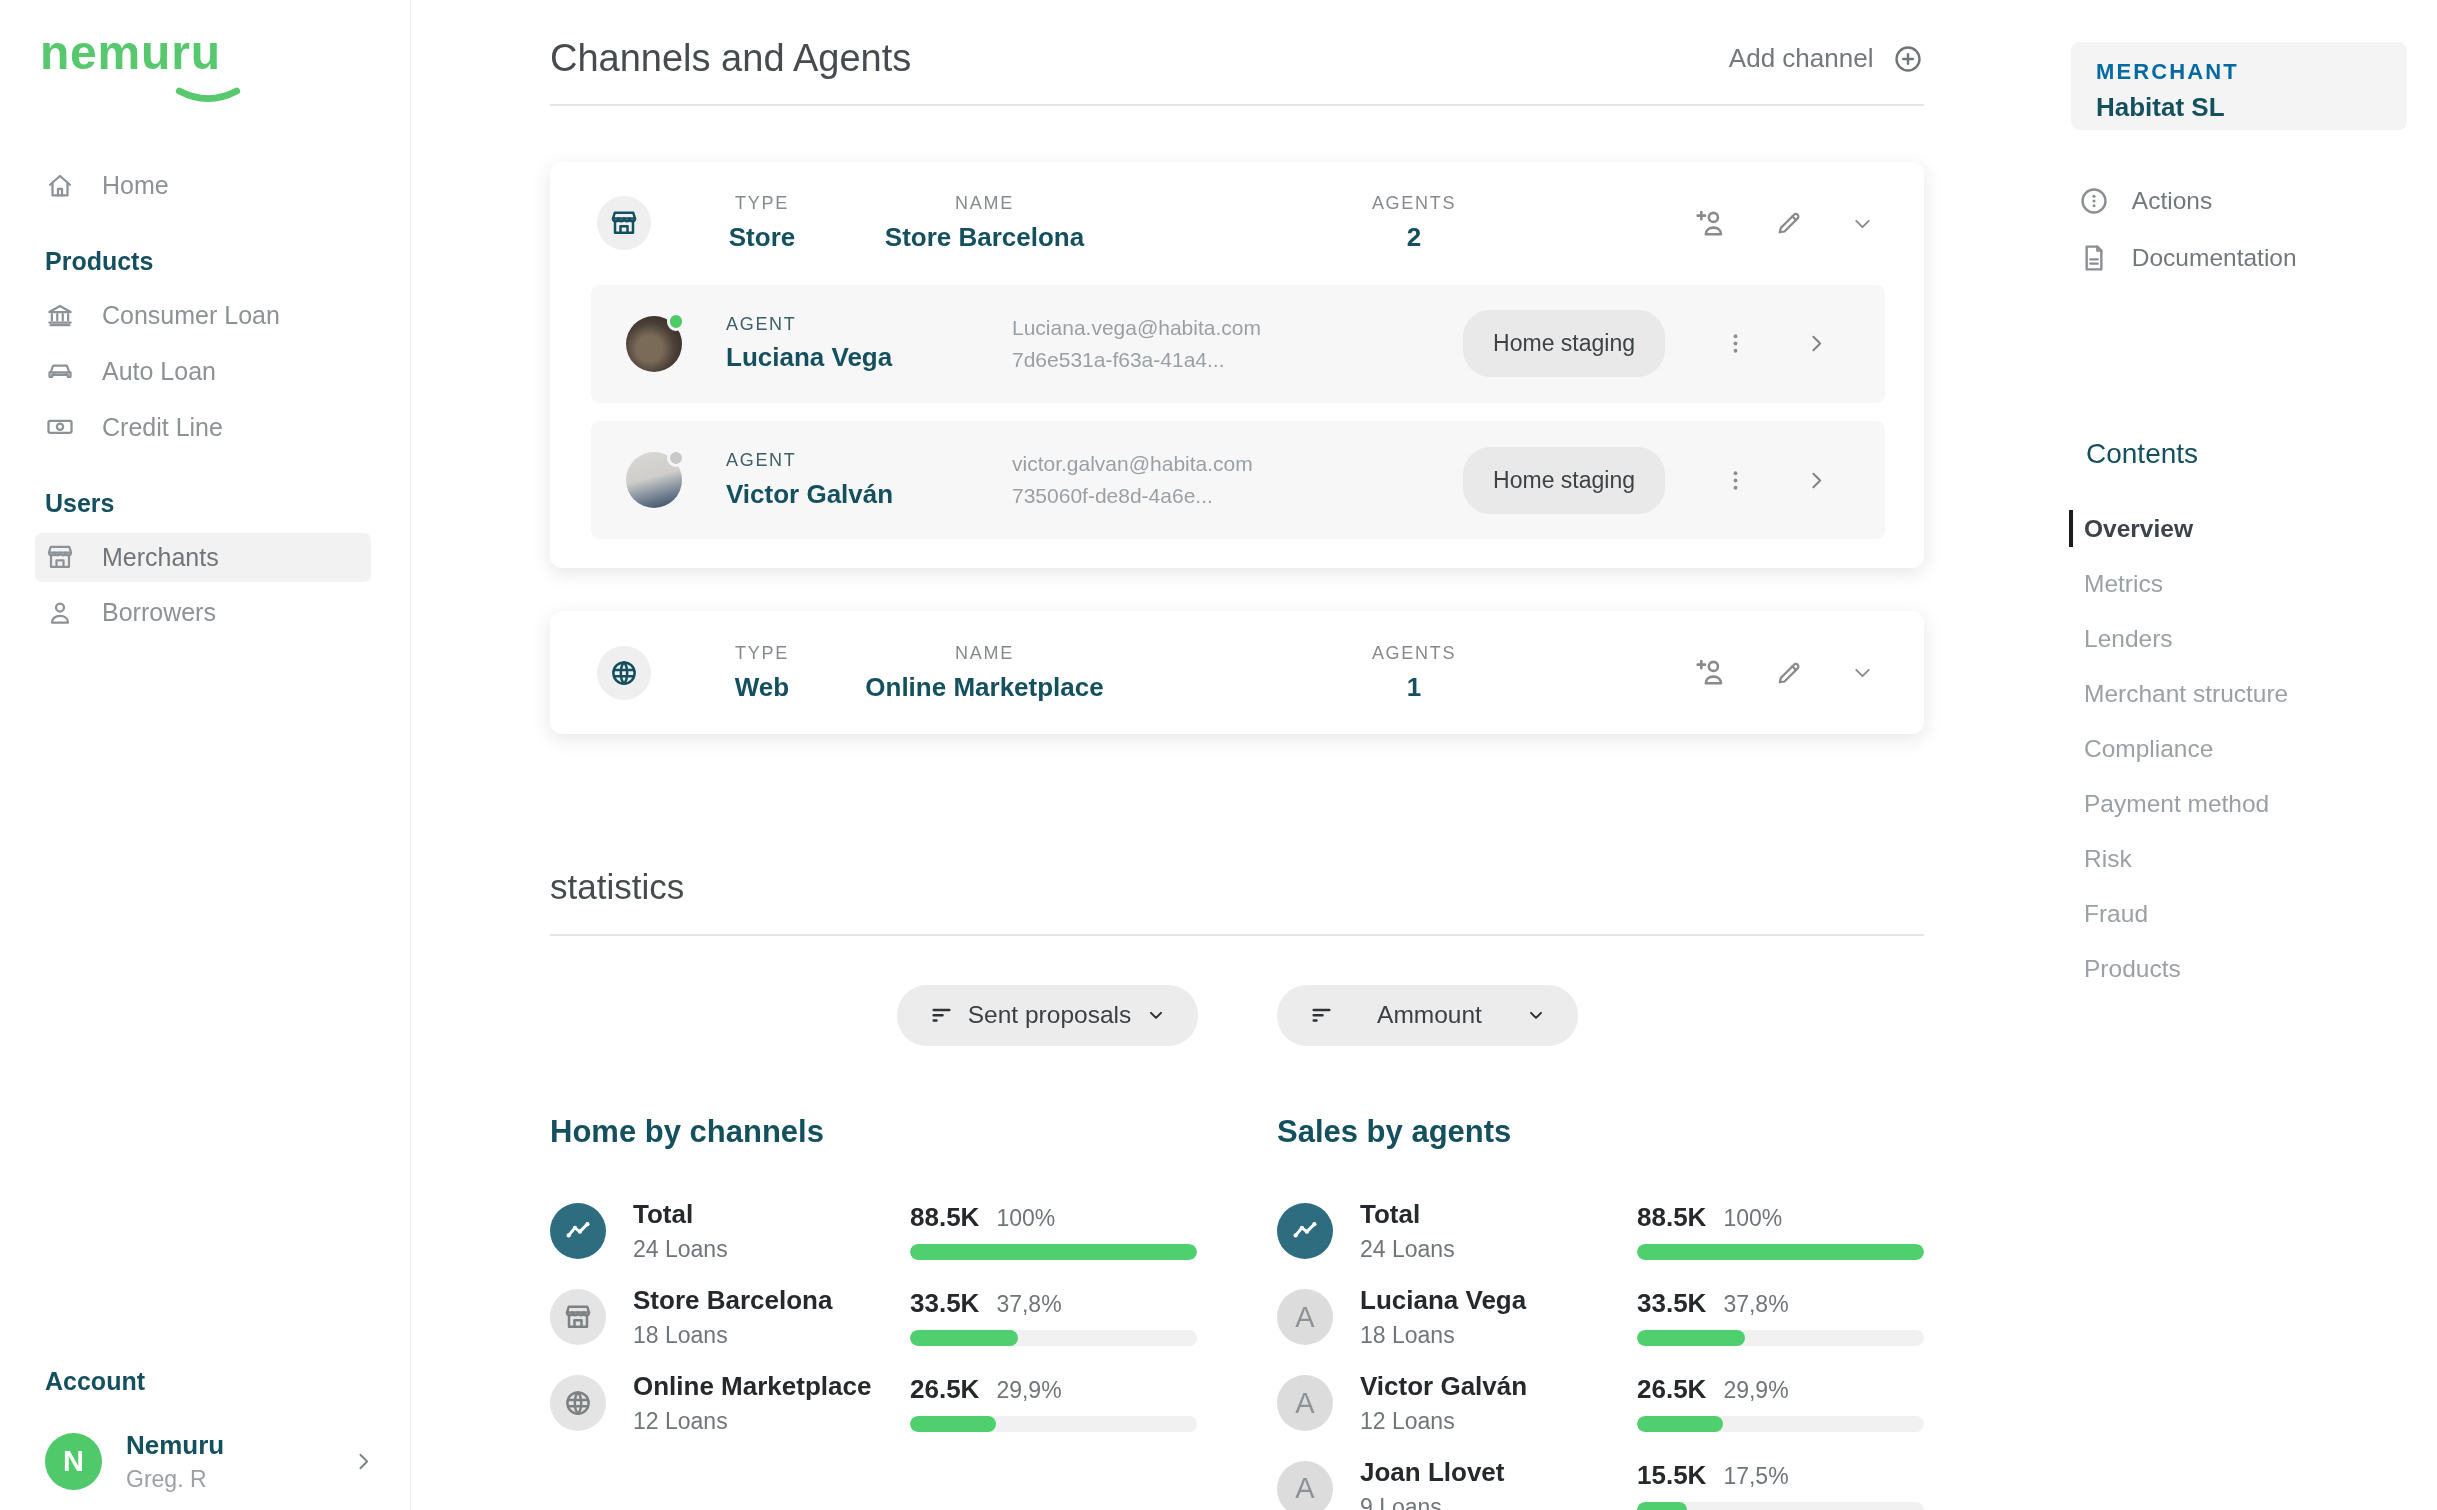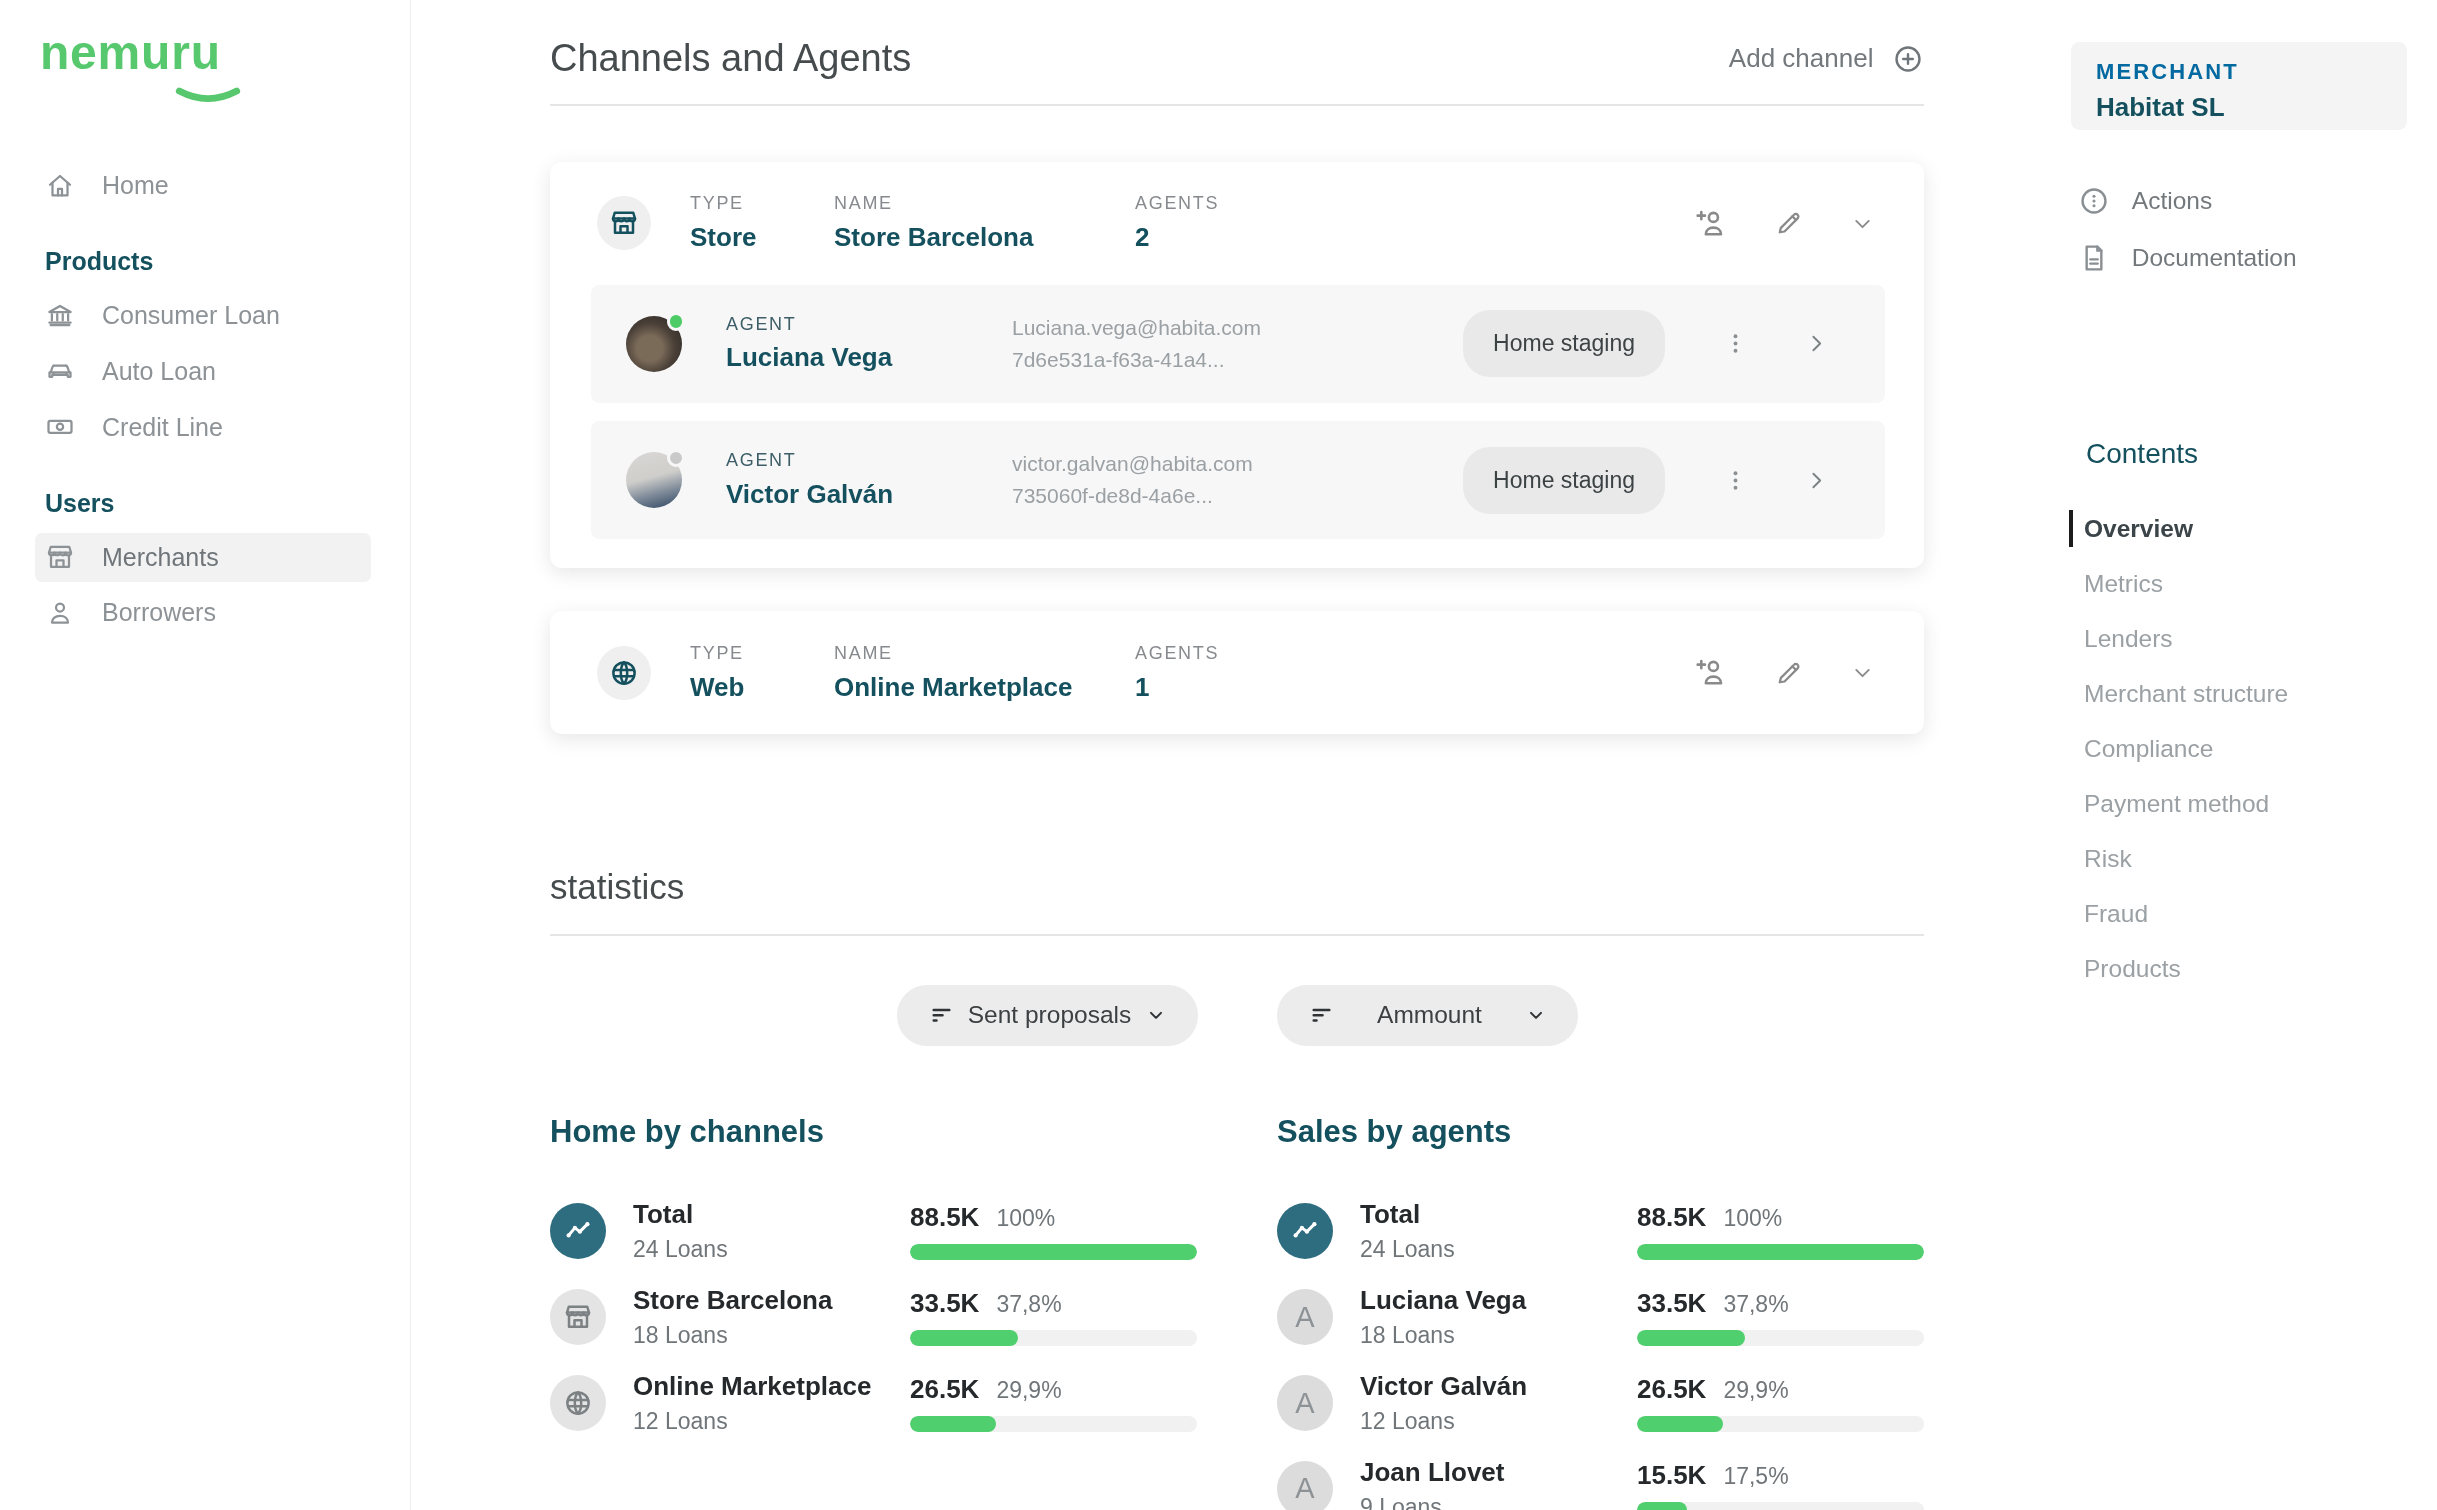--- a/index.html
+++ b/index.html
@@ -56,21 +56,21 @@
   .add-channel { display:flex; align-items:center; gap:18.6px; font-size:26px; color:#73787c; cursor:pointer; }
   .add-channel .ic { width:32px; height:32px; color:#6f7579; }
   .divider { height:1.7px; background:#e5e5e5; margin-top:24px; }
 
   .card {
     background:#fff; border-radius:12px;
     box-shadow:0 5px 20px rgba(0,0,0,0.10);
   }
   .card1 { margin-top:56px; }
   .card2 { margin-top:43px; }
-  .card-header { height:123px; display:flex; align-items:center; padding:0 49px 0 47px; }
+  .card-header { height:123px; display:flex; align-items:center; padding:0 49px 0 47px;text-align:center; }
   .type-circle {
     width:54px; height:54px; border-radius:50%; background:#efefef;
     display:flex; align-items:center; justify-content:center; color:#14505e; flex:0 0 auto;
   }
   .type-circle .ic { width:30px; height:30px; stroke-width:2; }
   .col-type { margin-left:39px; width:144px; }
   .col-name { width:301px; }
   .col-agents { flex:1; }
   .fld-label { font-size:18px; letter-spacing:1.7px; color:#86898d; }
   .fld-value { font-size:26px; font-weight:700; color:#14505e; margin-top:7.6px; }
@@ -300,20 +300,35 @@
       <span>Merchants</span>
     </div>
     <div class="nav-item">
       <svg class="ic" viewBox="0 0 36 36" width="30" height="30">
           <use href="#i-person"></use>
         </svg>
       <span>Borrowers</span>
     </div>
   </div>
 
+  <div class="account">
+    <div class="account-heading">Account</div>
+    <div class="account-row">
+      <div class="account-avatar">N</div>
+      <div class="account-names">
+        <div class="account-name">Nemuru</div>
+        <div class="account-sub">Greg. R</div>
+      </div>
+      <span class="account-chev">
+          <svg class="ic" viewBox="0 0 30 30" width="25" height="25">
+            <use href="#i-chev-right"></use>
+          </svg>
+        </span>
+    </div>
+  </div>
 </div>
 
 <div class="main">
   <div class="main-header">
     <div class="page-title">Channels and Agents</div>
     <div class="add-channel">
       <span>Add channel</span>
       <svg class="ic" viewBox="0 0 38 38" width="32" height="32">
           <use href="#i-plus-circle"></use>
         </svg>

